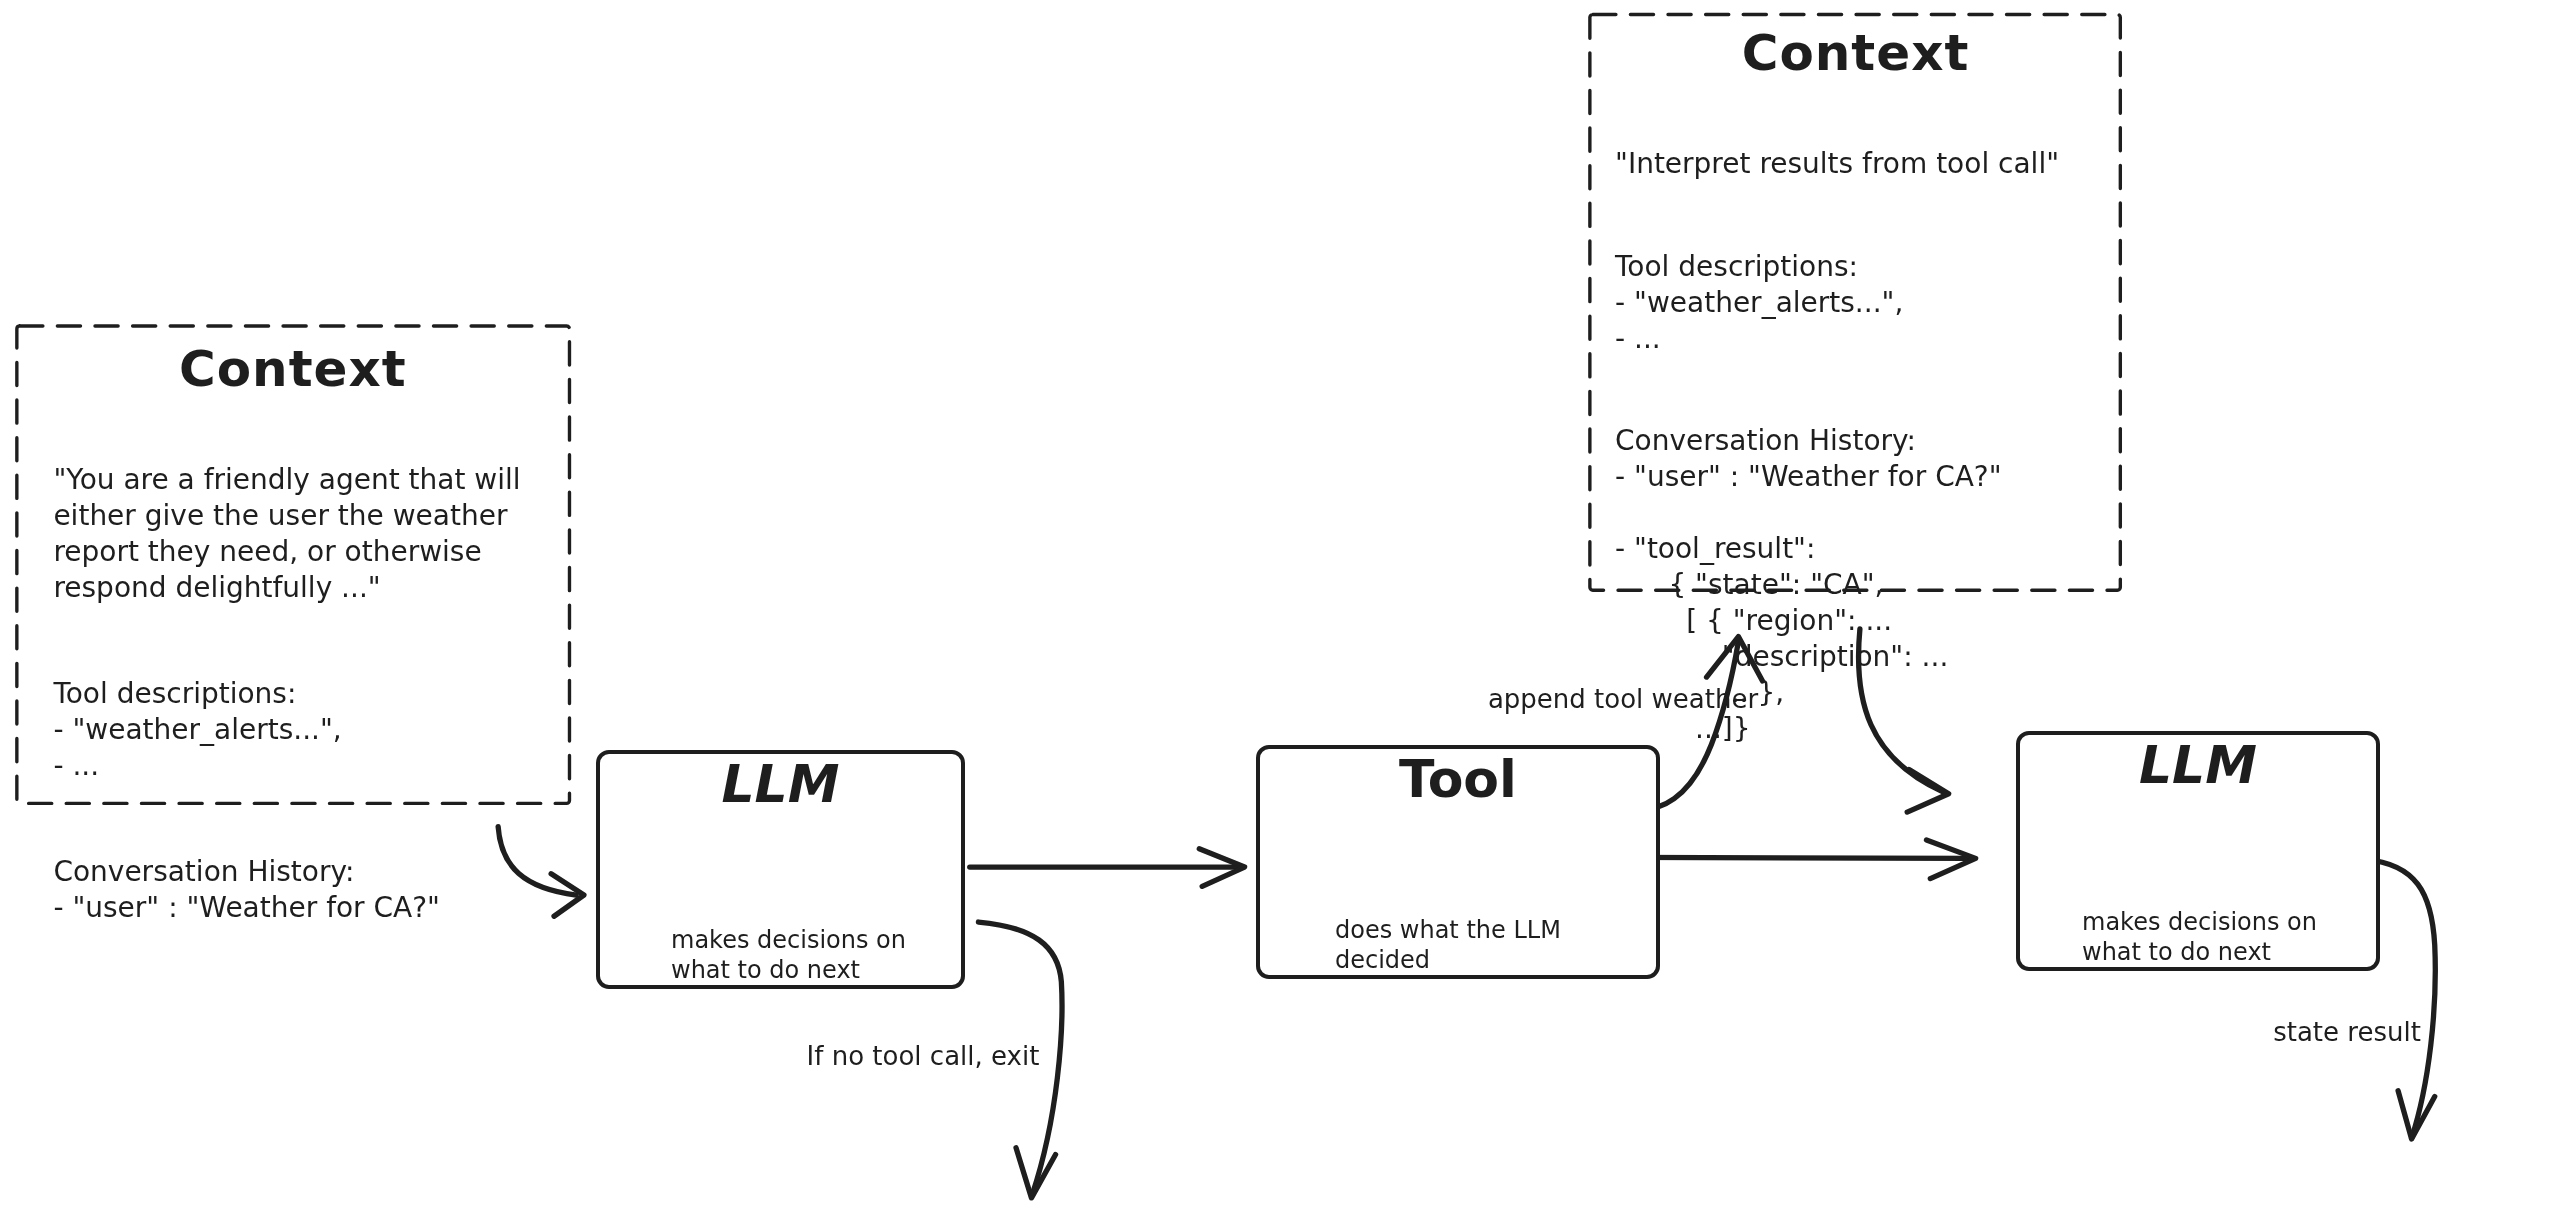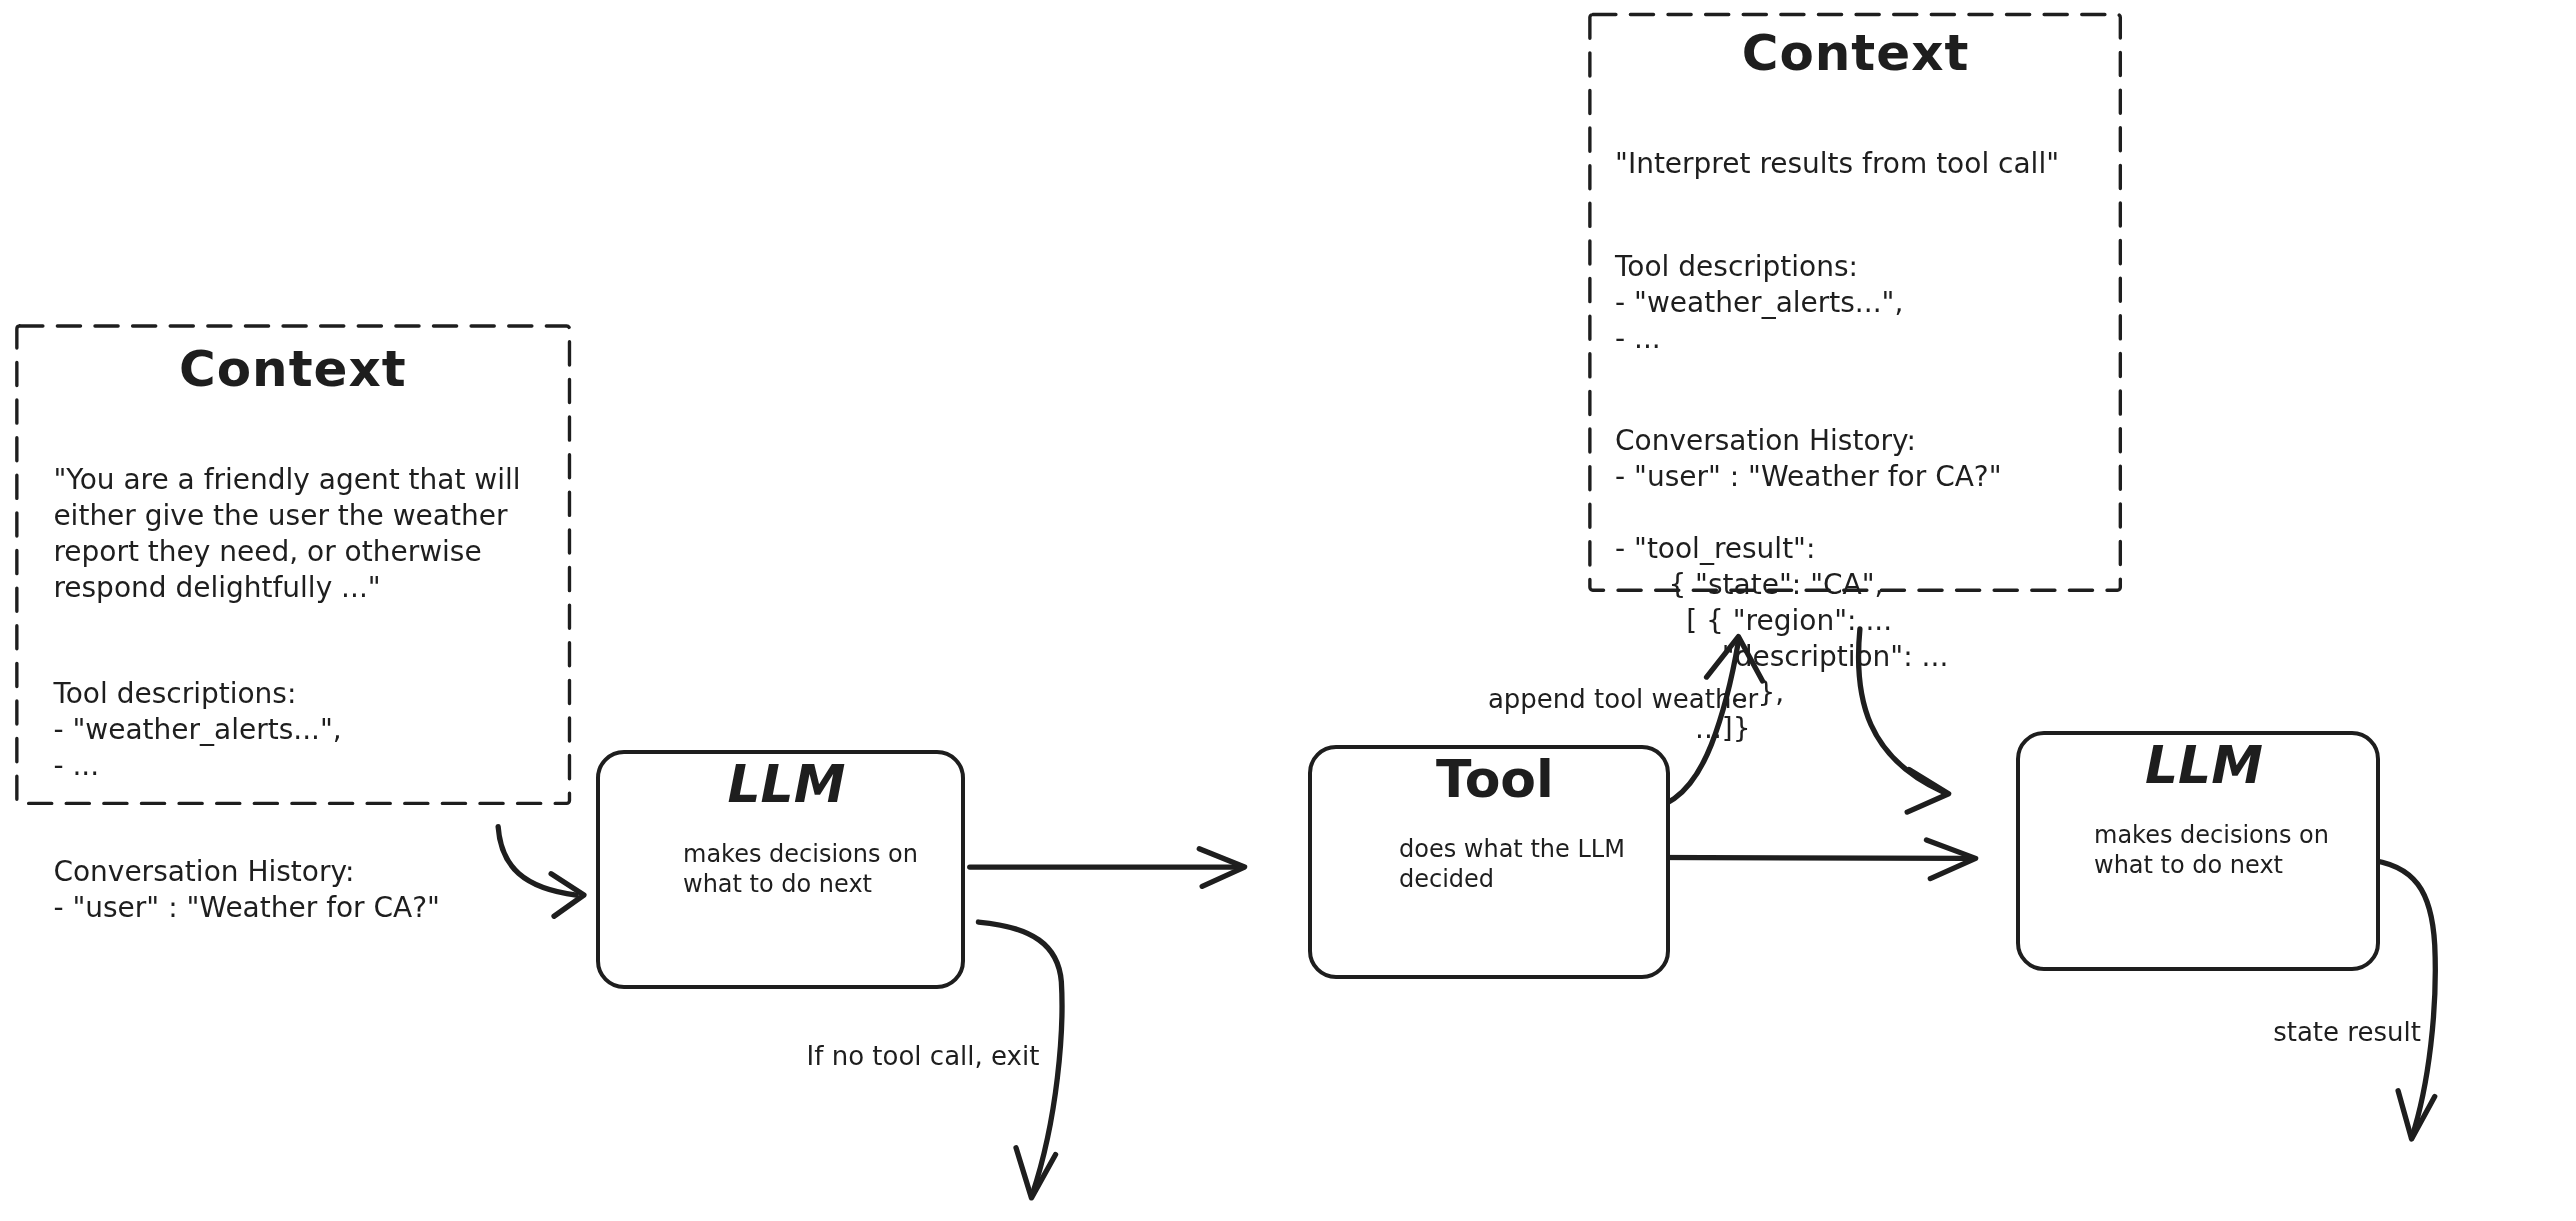--- a/index.html
+++ b/index.html
@@ -43,42 +43,41 @@
     margin-bottom: 23px;
   }
   .ctx-text:last-child { margin-bottom: 0; }
   #context-box-1 { left: 16.4px;   top: 326px; width: 553px; height: 478px; padding: 13.5px 37px; }
   #context-box-2 { left: 1590px; top: 14.5px;  width: 531px; height: 576px; padding: 9.6px 25px; }
   #context-box-2 .ctx-text { margin-bottom: 19.3px; }
   
   .node {
     position: absolute;
     border: 4.8px solid var(--ink);
-    border-radius: 28px;
+    border-radius: 13px;
     background: var(--bg);
     display: flex;
     flex-direction: column;
     align-items: center;
-    justify-content: flex-start;
-    padding-left: 12px;
+    justify-content: space-between;
   }
   .node-title {
     font-size: 52px;
     font-weight: bold;
     margin-bottom: 25px;
   }
   .node-title.italic { font-style: italic; }
   .node-sub {
     align-self: flex-start;
     white-space: pre;
     font-size: 24px;
     line-height: 30px;
   }
   #node-llm-1 { left: 596px;  top: 750px; width: 369px; height: 239px; }
-  #node-tool  { left: 1308px; top: 745px; width: 362px; height: 234px; }
+  #node-tool  { left: 1256px; top: 745px; width: 404px; height: 234px; }
   #node-llm-2 { left: 2016px; top: 731px; width: 364px; height: 240px; }
   #node-llm-1 .node-sub { margin-left: 71px; }
   #node-tool  .node-sub { margin-left: 75px; }
   #node-llm-2 .node-sub { margin-left: 62px; }
   
   .edge-label {
     position: absolute;
     transform: translate(-50%, -50%);
     white-space: nowrap;
     font-size: 26px;

